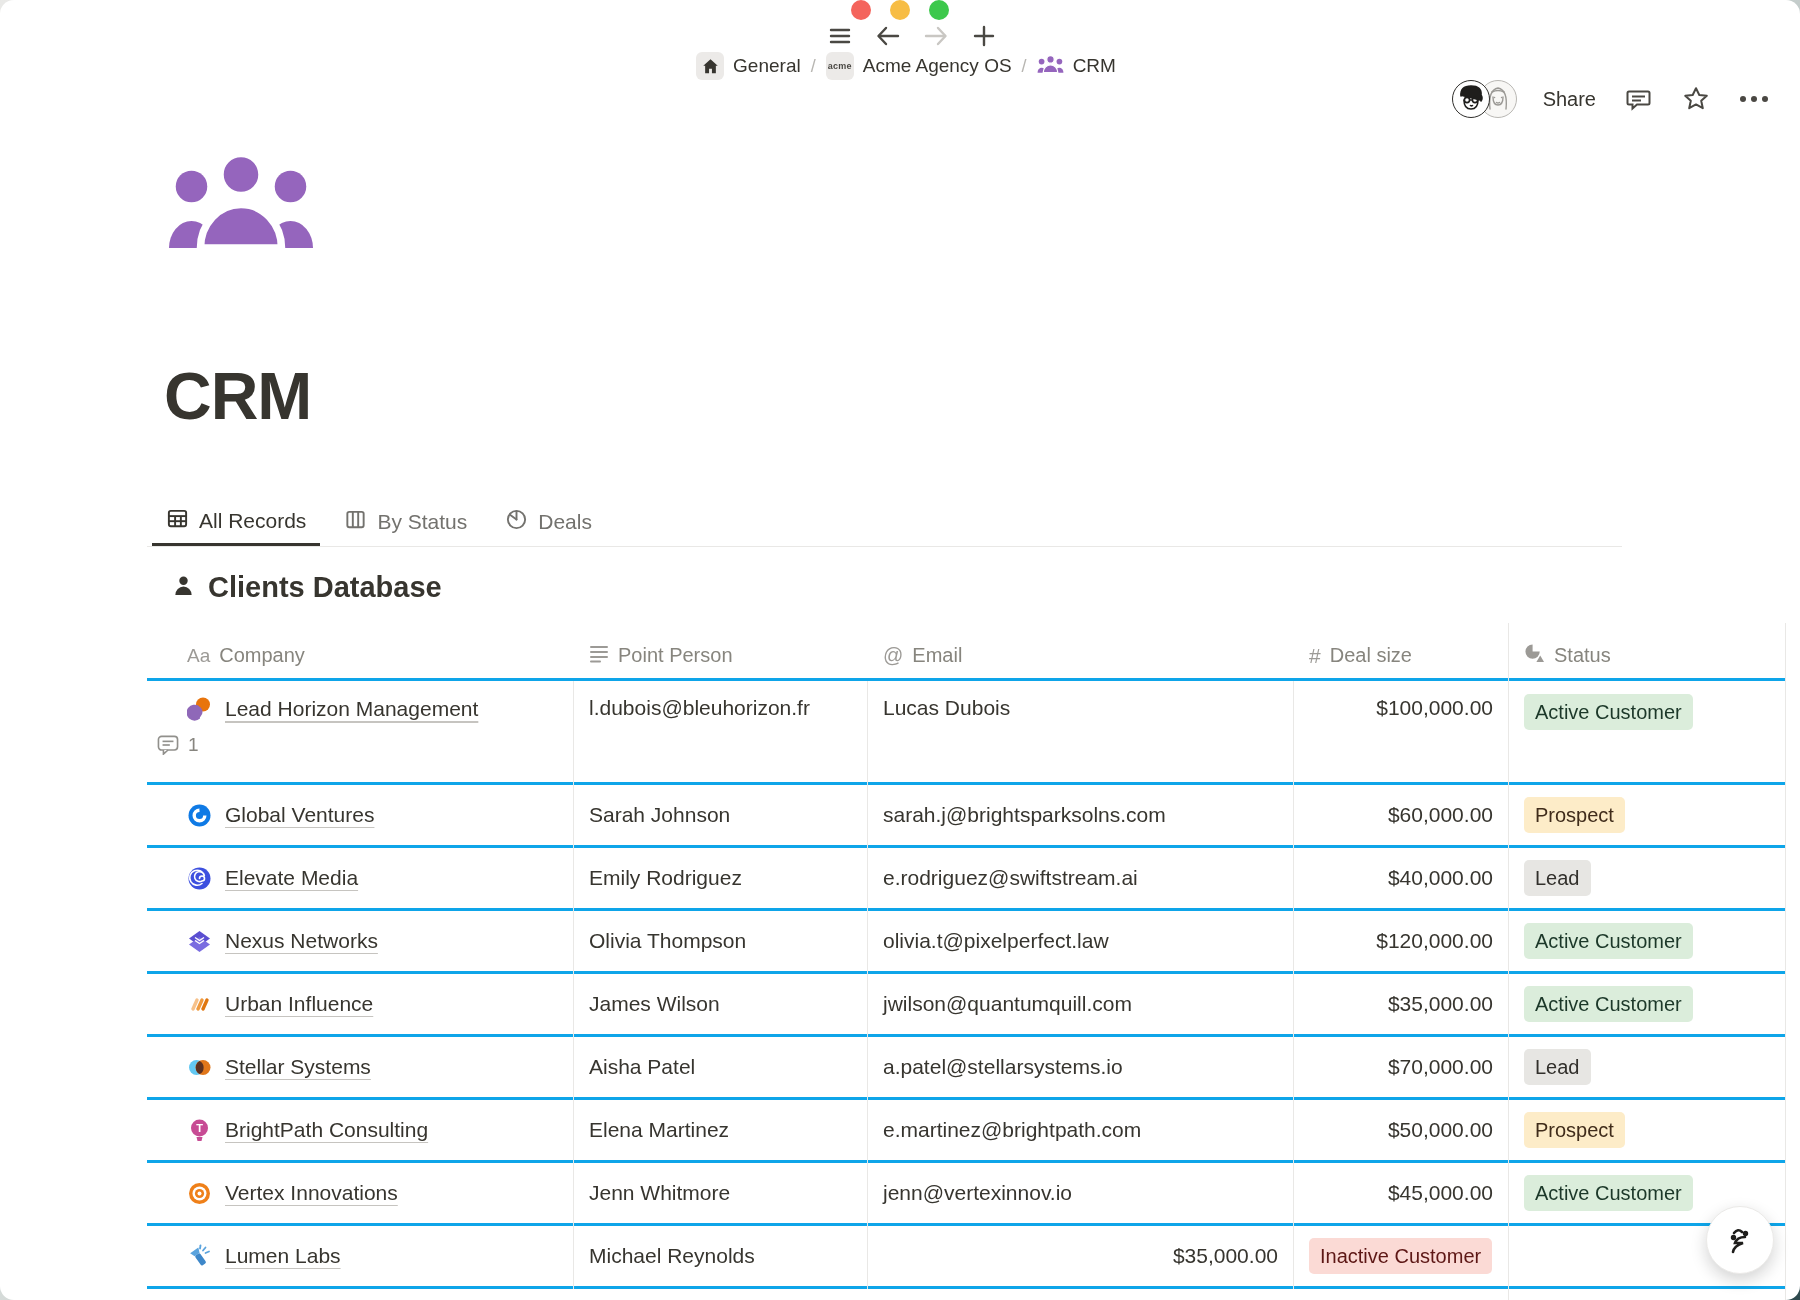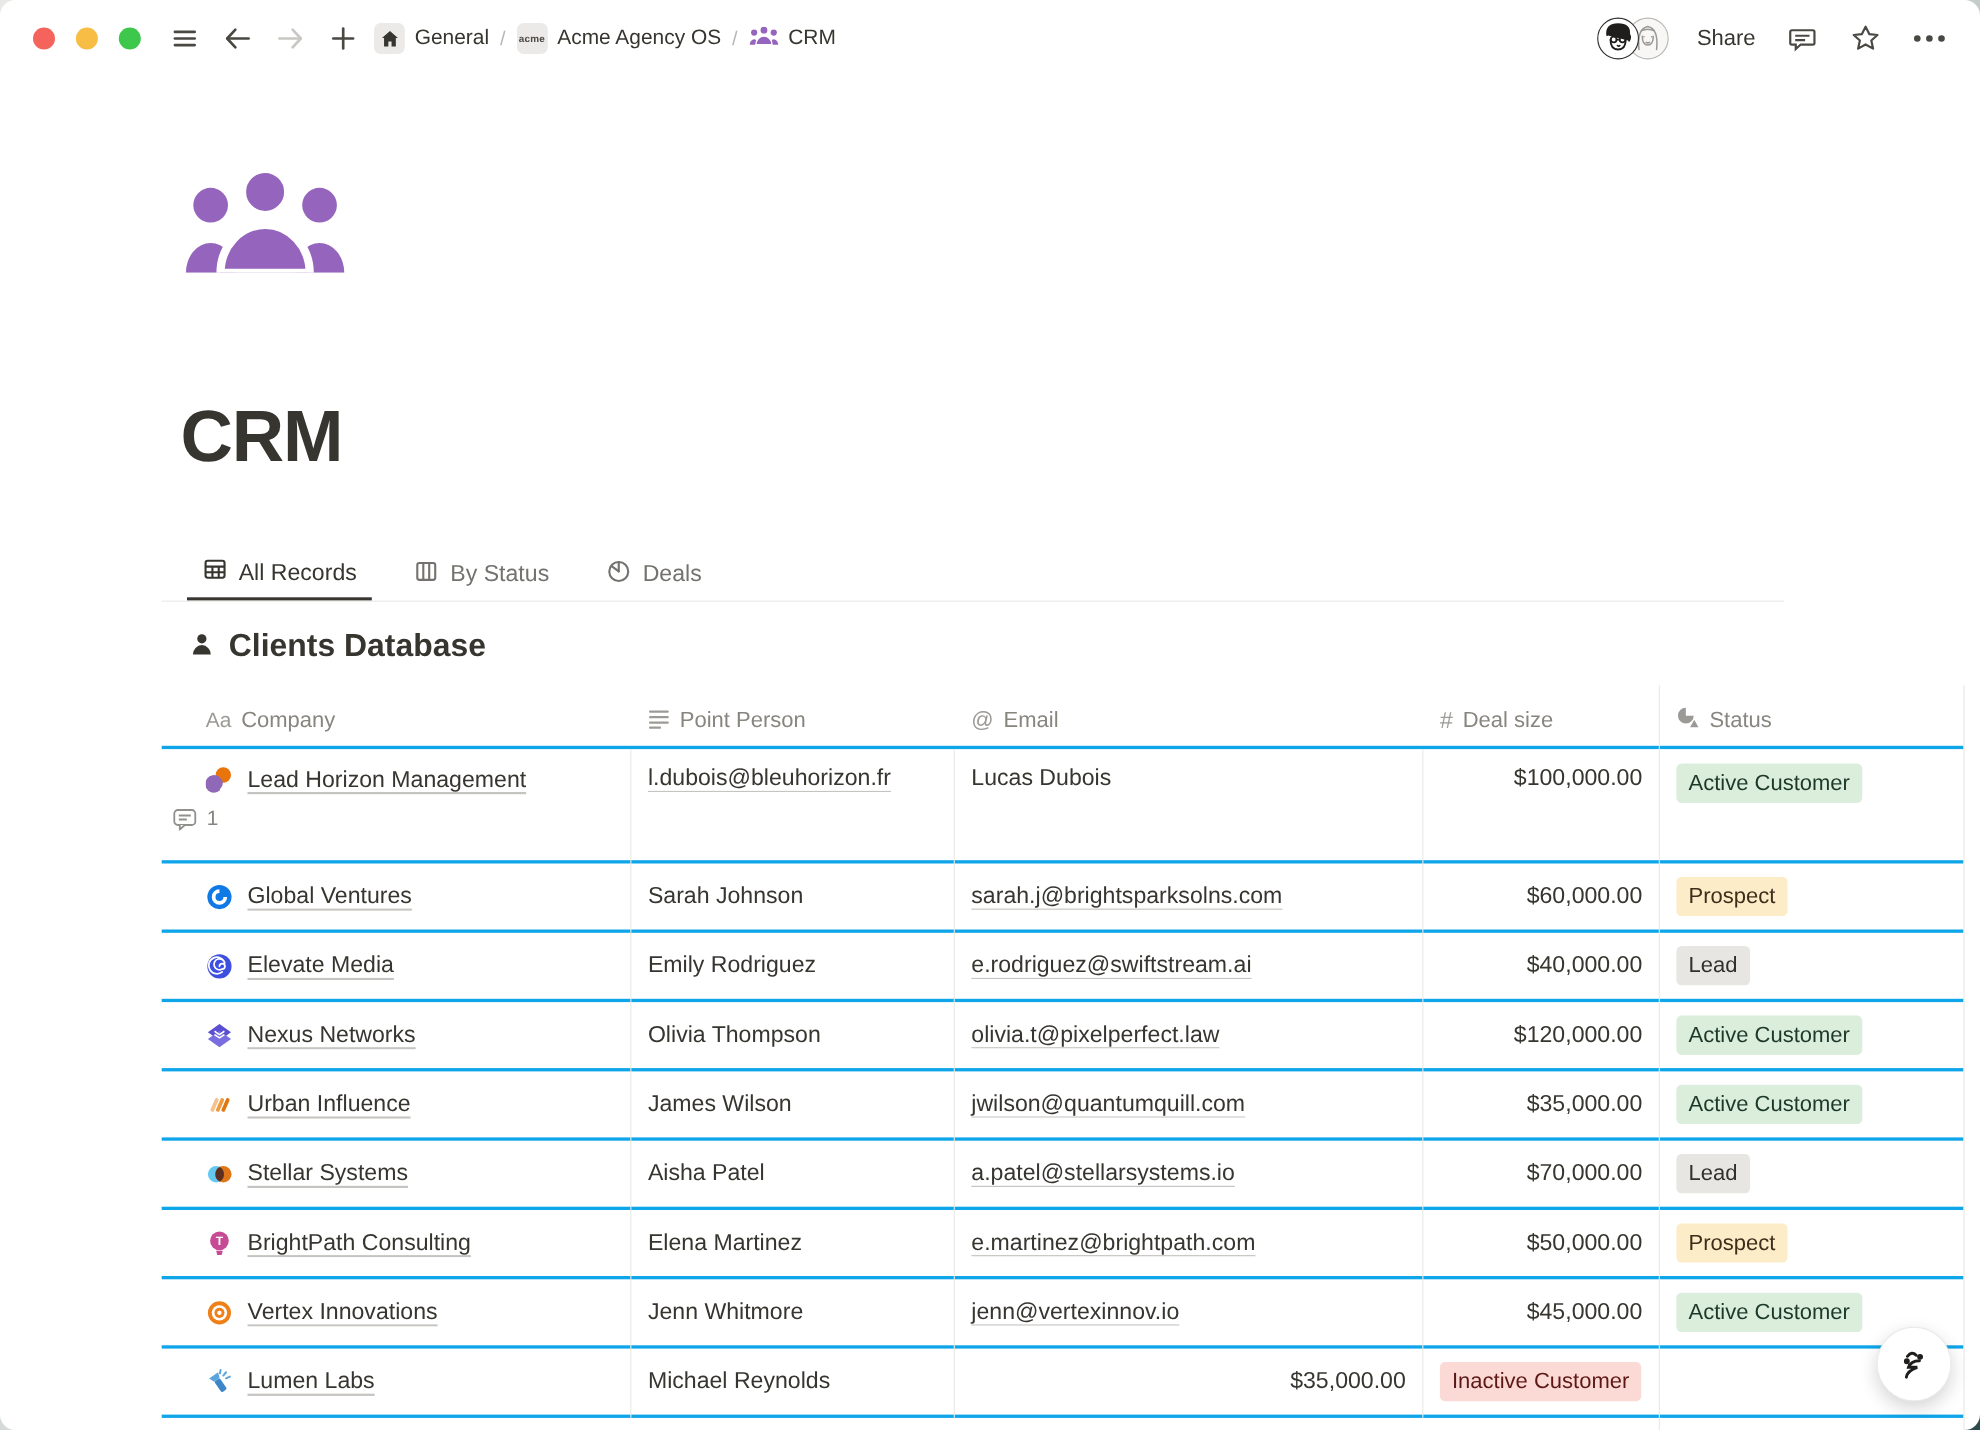--- a/index.html
+++ b/index.html
@@ -5,21 +5,21 @@
   html,body{margin:0;padding:0;}
   body{
     width:1800px;height:1300px;position:relative;
     background:linear-gradient(135deg,#e9e9e7 0%,#cfd6d4 55%,#2e4a4e 100%);
     font-family:"Liberation Sans","DejaVu Sans",sans-serif;
     -webkit-font-smoothing:antialiased;
   }
   .window{position:absolute;inset:0;background:#ffffff;border-radius:14px;overflow:hidden;}
 
   
-  .topbar{position:absolute;left:0;top:0;right:0;height:70px;display:flex;align-items:center;padding:0 30px;box-sizing:border-box;}
+  .topbar{position:absolute;left:0;top:0;right:0;height:70px;display:flex;align-items:center;padding:0 30px;box-sizing:border-box;flex-direction:column;}
   .lights{display:flex;align-items:center;gap:19px;}
   .light{width:20px;height:20px;border-radius:50%;}
   .light.red{background:#f4645c;}
   .light.yellow{background:#f7bd45;}
   .light.green{background:#3dc84c;}
   .tb-icon{display:flex;align-items:center;justify-content:center;width:32px;height:32px;border-radius:6px;cursor:pointer;flex:0 0 auto;}
   .tb-group-left{display:flex;align-items:center;gap:16px;margin-left:24px;}
   .crumbs{display:flex;align-items:center;gap:10px;margin-left:12px;font-size:19px;color:#37352f;white-space:nowrap;}
   .crumb{display:flex;align-items:center;gap:9px;cursor:pointer;}
   .crumb-sep{color:#b8b6b2;font-size:18px;}
@@ -33,21 +33,21 @@
   .avatar.a2{border:1.5px solid #b9b7b3;margin-left:-11px;background:#f8f7f5;z-index:1;}
   .share{font-size:20px;color:#37352f;cursor:pointer;}
   .dots{display:flex;gap:5px;}
   .dots i{width:6px;height:6px;border-radius:50%;background:#4a4843;}
 
   
   .page-icon{position:absolute;left:166px;top:152px;cursor:pointer;}
   .page-title{position:absolute;left:164px;top:358px;font-size:66px;font-weight:700;color:#37352f;letter-spacing:-1px;}
 
   
-  .tabs{position:absolute;left:170px;top:498px;display:flex;gap:24px;}
+  .tabs{position:absolute;left:152px;top:498px;display:flex;gap:10px;}
   .tab{display:flex;align-items:center;gap:10px;height:48px;padding:0 14px;font-size:21px;color:#73726e;cursor:pointer;box-sizing:border-box;}
   .tab.active{color:#37352f;font-weight:500;border-bottom:3.5px solid #37352f;}
   .tabbar-line{position:absolute;left:147px;top:546px;width:1475px;height:1px;background:#e9e8e6;}
 
   
   .db-heading{position:absolute;left:172px;top:571px;display:flex;align-items:center;gap:13px;}
   .db-heading .txt{font-size:29px;font-weight:700;color:#37352f;}
 
   
   .table{position:absolute;left:147px;top:633px;width:1638px;}

